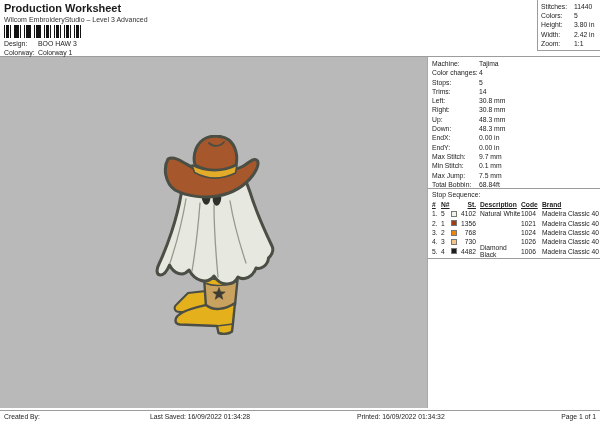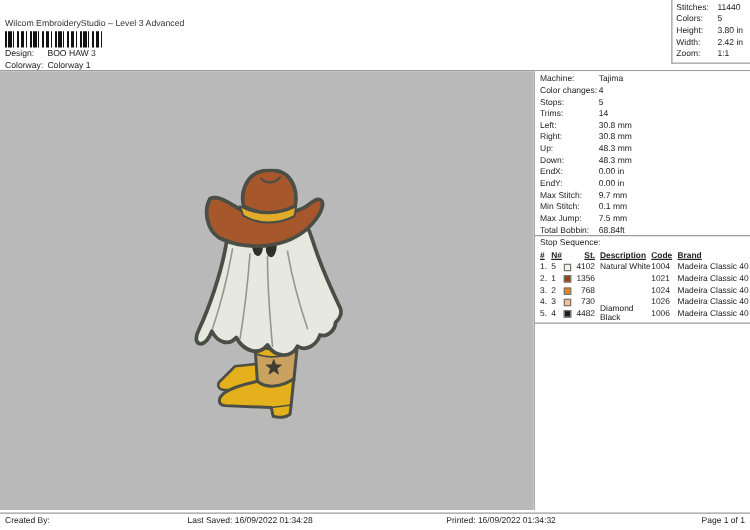--- a/index.html
+++ b/index.html
@@ -59,20 +59,21 @@
             border-top:1px solid var(--line); font-size:6.8px; color:#222; }
   .footer span { position:absolute; top:2px; }
   .f-created { left:4px; } .f-saved { left:150px; } .f-printed { left:357px; }
   .f-page { right:4px; }
   svg .outline { stroke:var(--c-outline); stroke-linejoin:round; stroke-linecap:round; fill:none; }
 </style>
 </head>
 <body>
 
 <div class="header">
+  <div class="title">Production Worksheet</div>
   <div class="subtitle">Wilcom EmbroideryStudio – Level 3 Advanced</div>
   <div class="barcode"></div>
   <div class="meta-row row-design">
     <span class="k">Design:</span>
     <span class="v">BOO HAW 3</span>
   </div>
   <div class="meta-row row-colorway">
     <span class="k">Colorway:</span>
     <span class="v">Colorway 1</span>
   </div>

